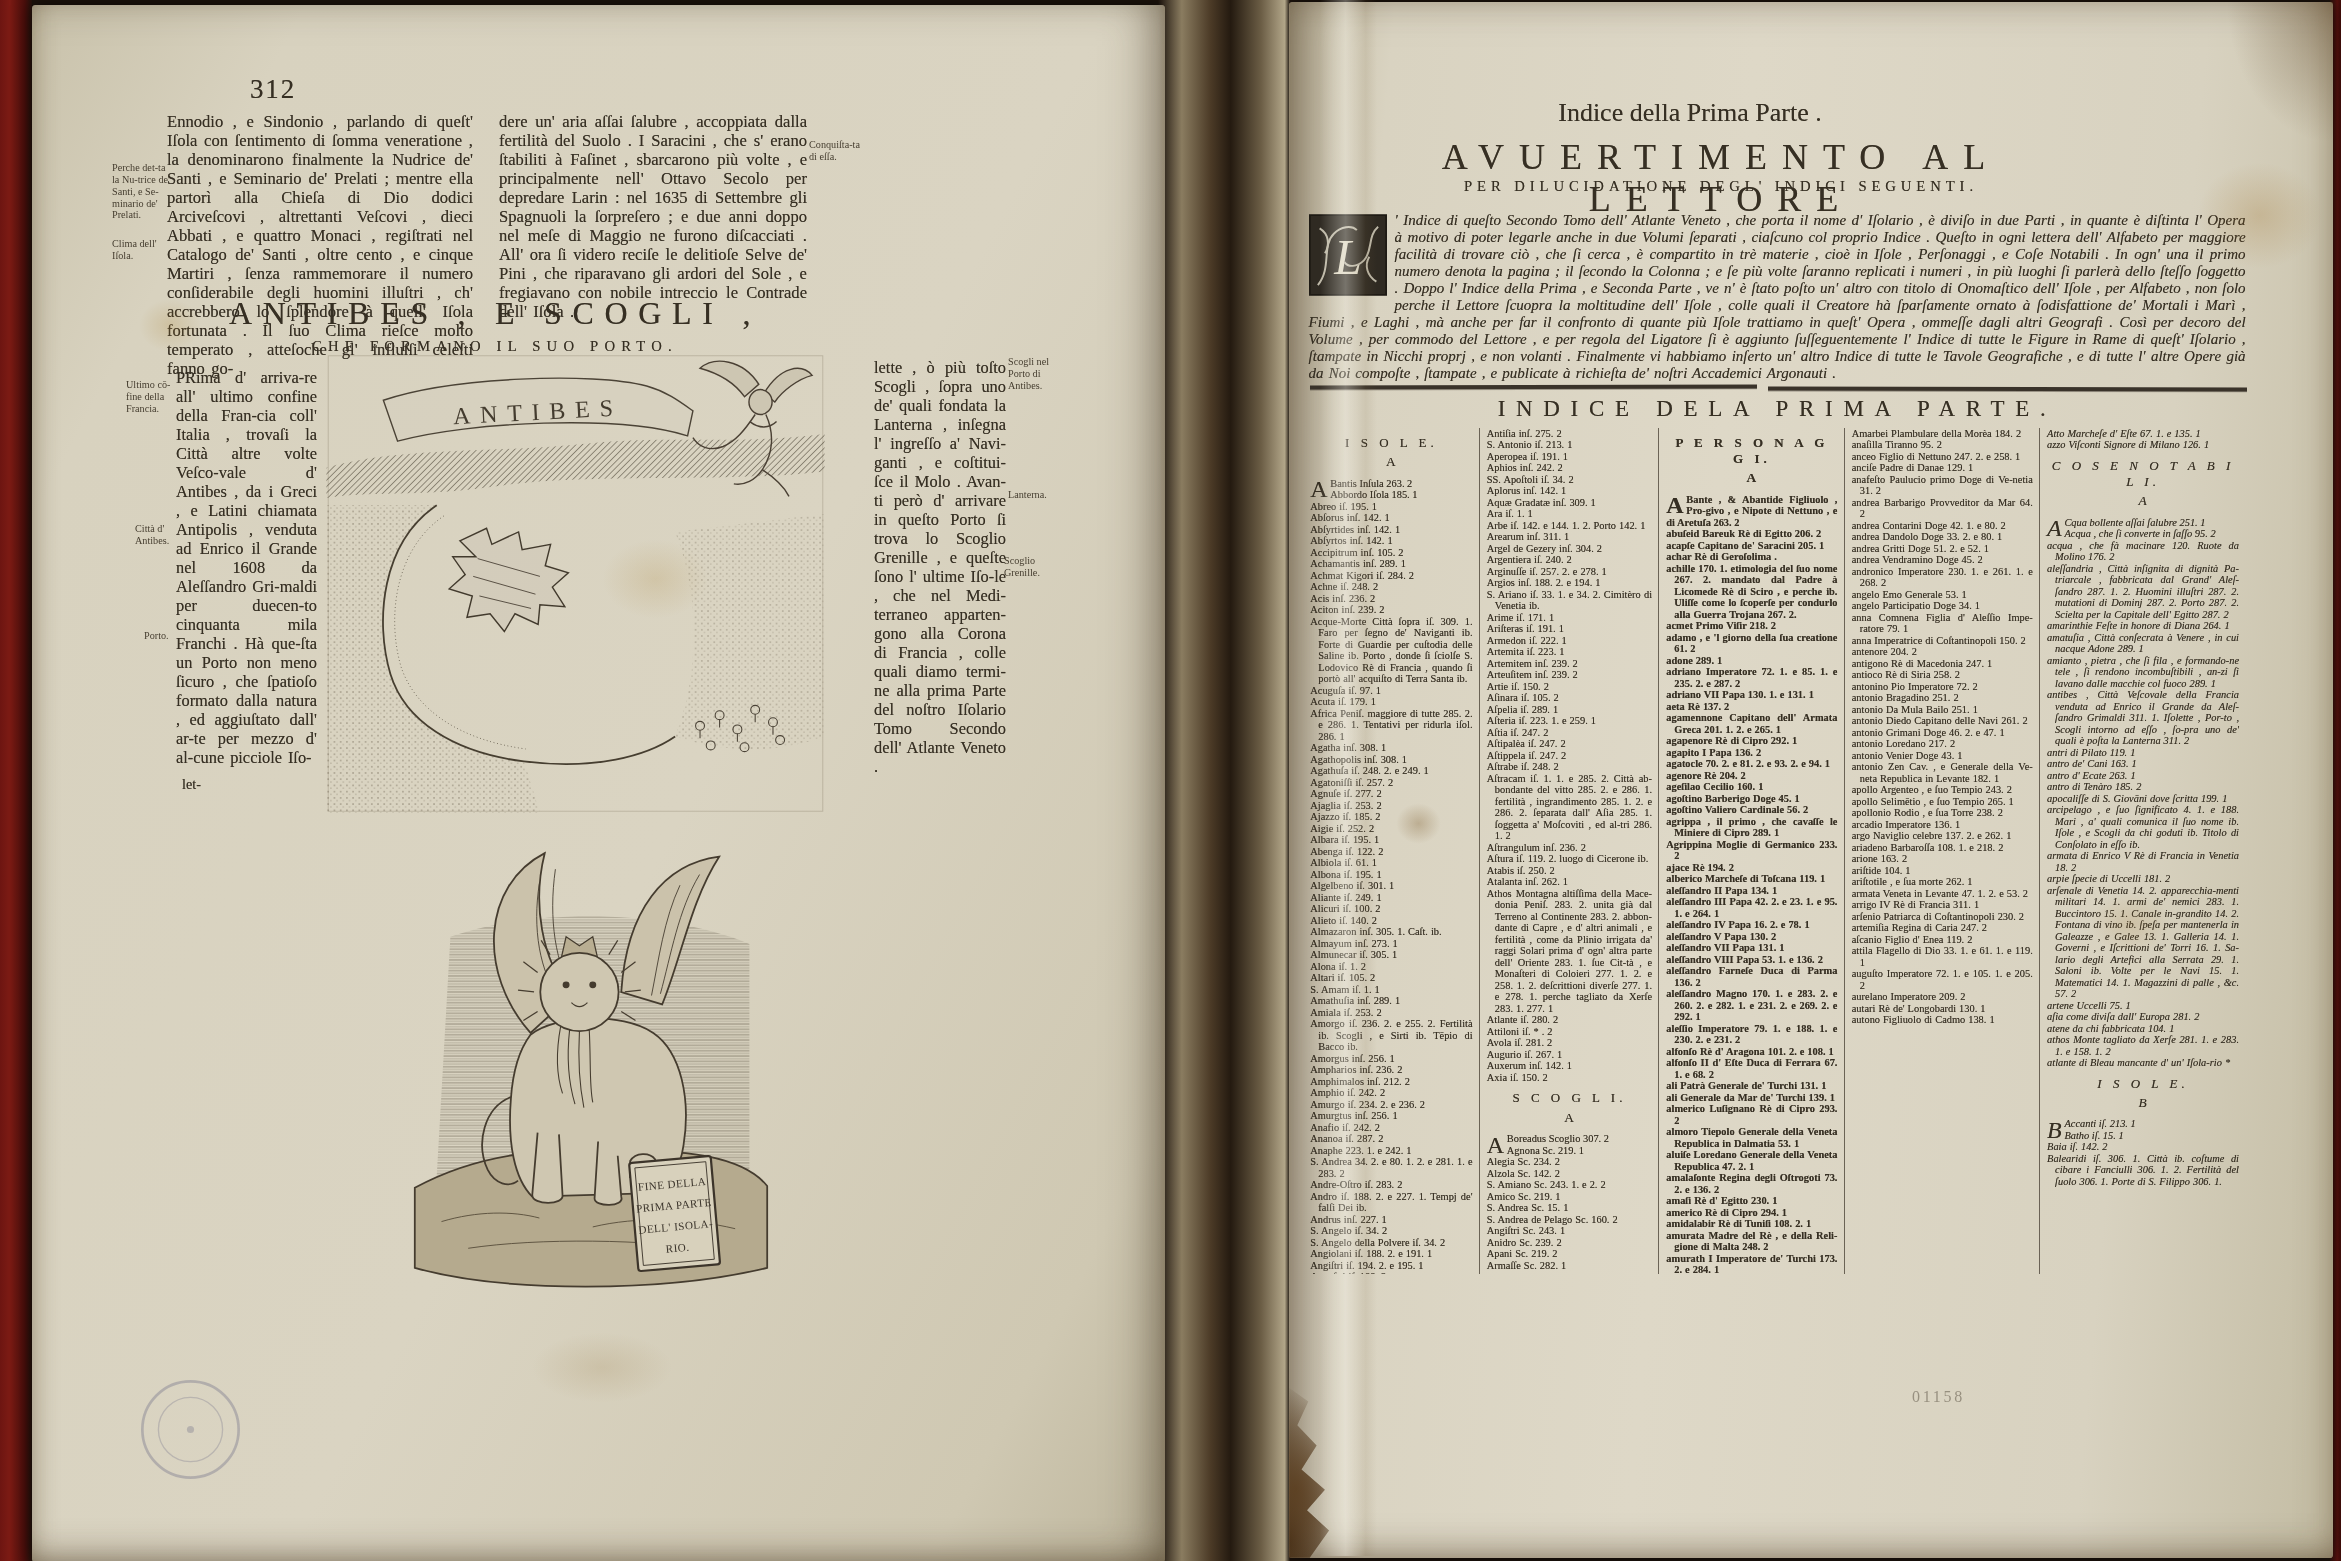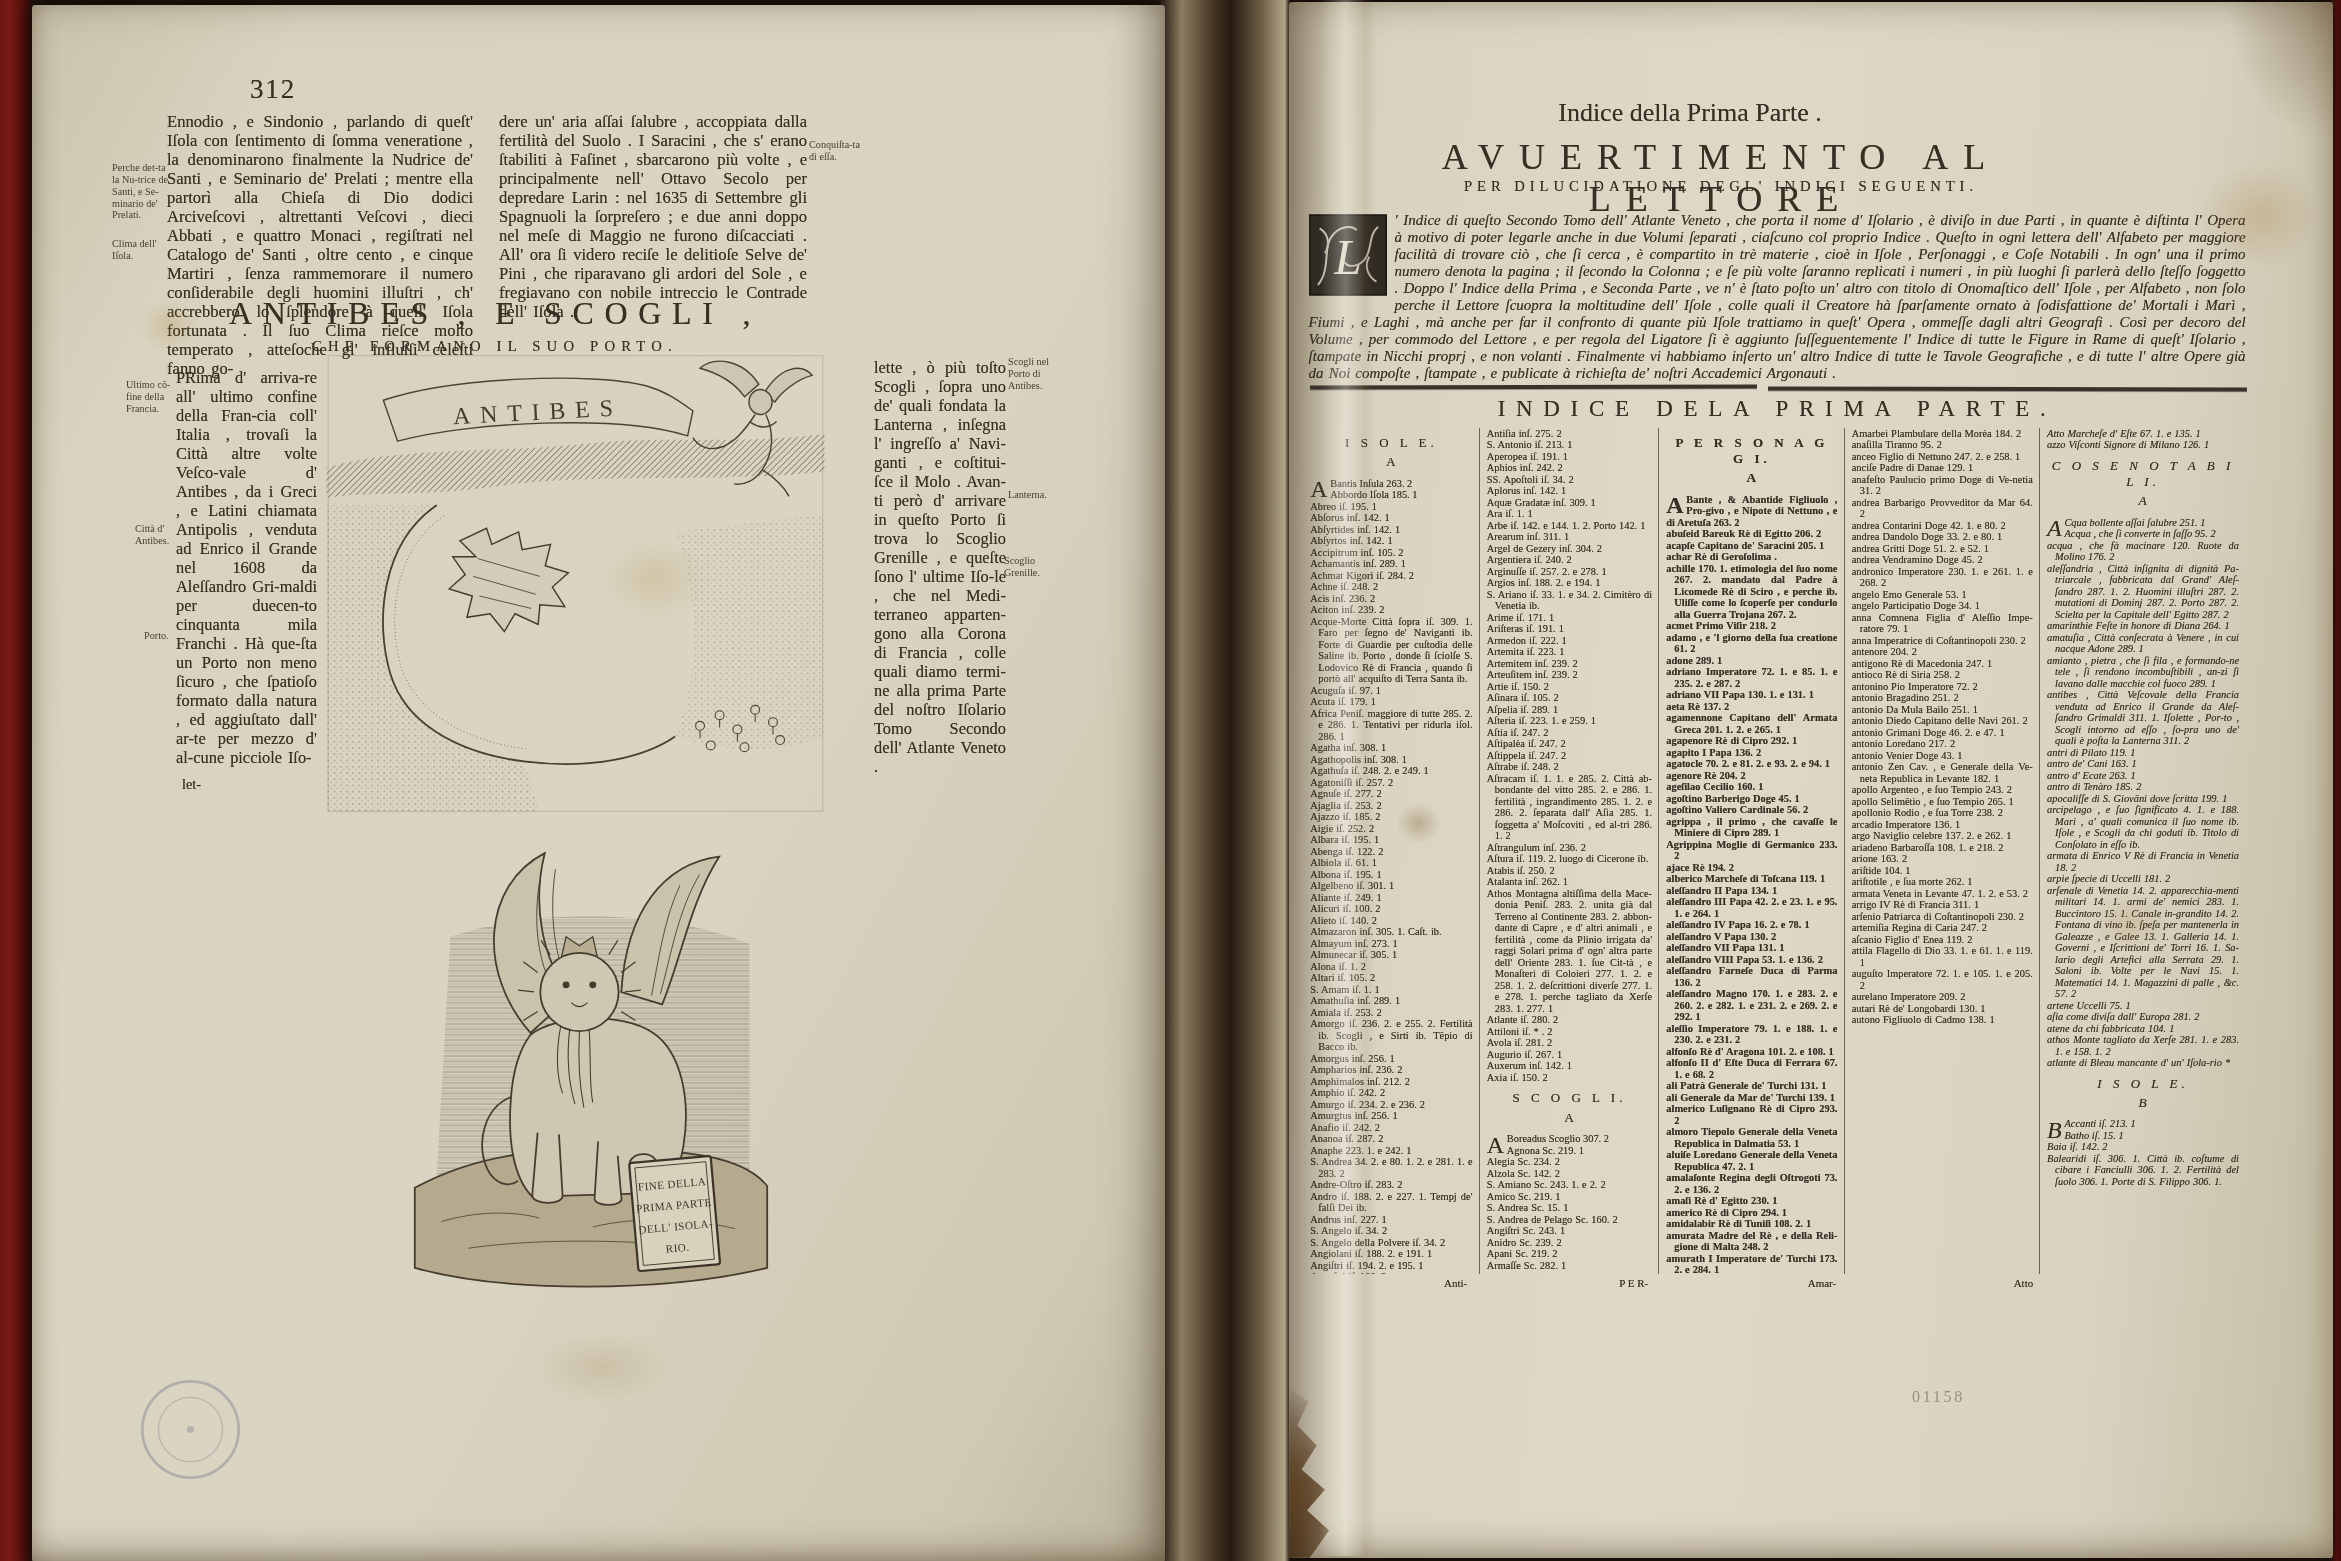--- a/index.html
+++ b/index.html
@@ -419,21 +419,21 @@
           <div class="ix-e">anafeſto Paulucio primo Doge di Ve-netia 31. 2</div>
           <div class="ix-e">andrea Barbarigo Provveditor da Mar 64. 2</div>
           <div class="ix-e">andrea Contarini Doge 42. 1. e 80. 2</div>
           <div class="ix-e">andrea Dandolo Doge 33. 2. e 80. 1</div>
           <div class="ix-e">andrea Gritti Doge 51. 2. e 52. 1</div>
           <div class="ix-e">andrea Vendramino Doge 45. 2</div>
           <div class="ix-e">andronico Imperatore 230. 1. e 261. 1. e 268. 2</div>
           <div class="ix-e">angelo Emo Generale 53. 1</div>
           <div class="ix-e">angelo Participatio Doge 34. 1</div>
           <div class="ix-e">anna Comnena Figlia d' Aleſſio Impe-ratore 79. 1</div>
-          <div class="ix-e">anna Imperatrice di Coſtantinopoli 230. 2</div>
+          <div class="ix-e">anna Imperatrice di Coſtantinopoli 150. 2</div>
           <div class="ix-e">antenore 204. 2</div>
           <div class="ix-e">antigono Rè di Macedonia 247. 1</div>
           <div class="ix-e">antioco Rè di Siria 258. 2</div>
           <div class="ix-e">antonino Pio Imperatore 72. 2</div>
           <div class="ix-e">antonio Bragadino 251. 2</div>
           <div class="ix-e">antonio Da Mula Bailo 251. 1</div>
           <div class="ix-e">antonio Diedo Capitano delle Navi 261. 2</div>
           <div class="ix-e">antonio Grimani Doge 46. 2. e 47. 1</div>
           <div class="ix-e">antonio Loredano 217. 2</div>
           <div class="ix-e">antonio Venier Doge 43. 1</div>
@@ -487,27 +487,20 @@
           <div class="ix-e">atlante di Bleau mancante d' un' Iſola-rio *</div>
           <div class="ix-h">I S O L E.</div>
           <div class="ix-l">B</div>
           <div class="ix-d"><span class="cap2">B</span><span class="dx">Accanti iſ. 213. 1
 Batho iſ. 15. 1</span></div>
           <div class="ix-e">Baia iſ. 142. 2</div>
           <div class="ix-e">Balearidi iſ. 306. 1. Città ib. coſtume di cibare i Fanciulli 306. 1. 2. Fertilità del ſuolo 306. 1. Porte di S. Filippo 306. 1.</div>
         </div>
     </div>
 
-    <div class="abs ink cwrow" style="left:14.2px;top:1275px;width:942px;height:18px;">
-      <span style="left:0;width:164px;">Anti-</span>
-      <span style="left:178px;width:167px;">P E R-</span>
-      <span style="left:360px;width:173px;">Amar-</span>
-      <span style="left:547px;width:183px;">Atto</span>
-      <span style="left:744px;width:194px;"></span>
-    </div>
 
     <div class="abs platenum">01158</div>
 
     <div class="blotch abs"></div>
     <div class="cornerR abs"></div>
     <div class="stain" style="left:908px;top:160px;width:125px;height:107px;background:radial-gradient(ellipse,rgba(160,115,45,.25),rgba(160,115,45,0) 70%);"></div>
     <div class="stain" style="left:801px;top:890px;width:80px;height:62px;background:radial-gradient(ellipse,rgba(160,115,45,.18),rgba(160,115,45,0) 70%);"></div>
     <div class="stain" style="left:107px;top:801px;width:45px;height:41px;background:radial-gradient(ellipse,rgba(120,85,35,.3),rgba(120,85,35,0) 70%);"></div>
   </div>
 

